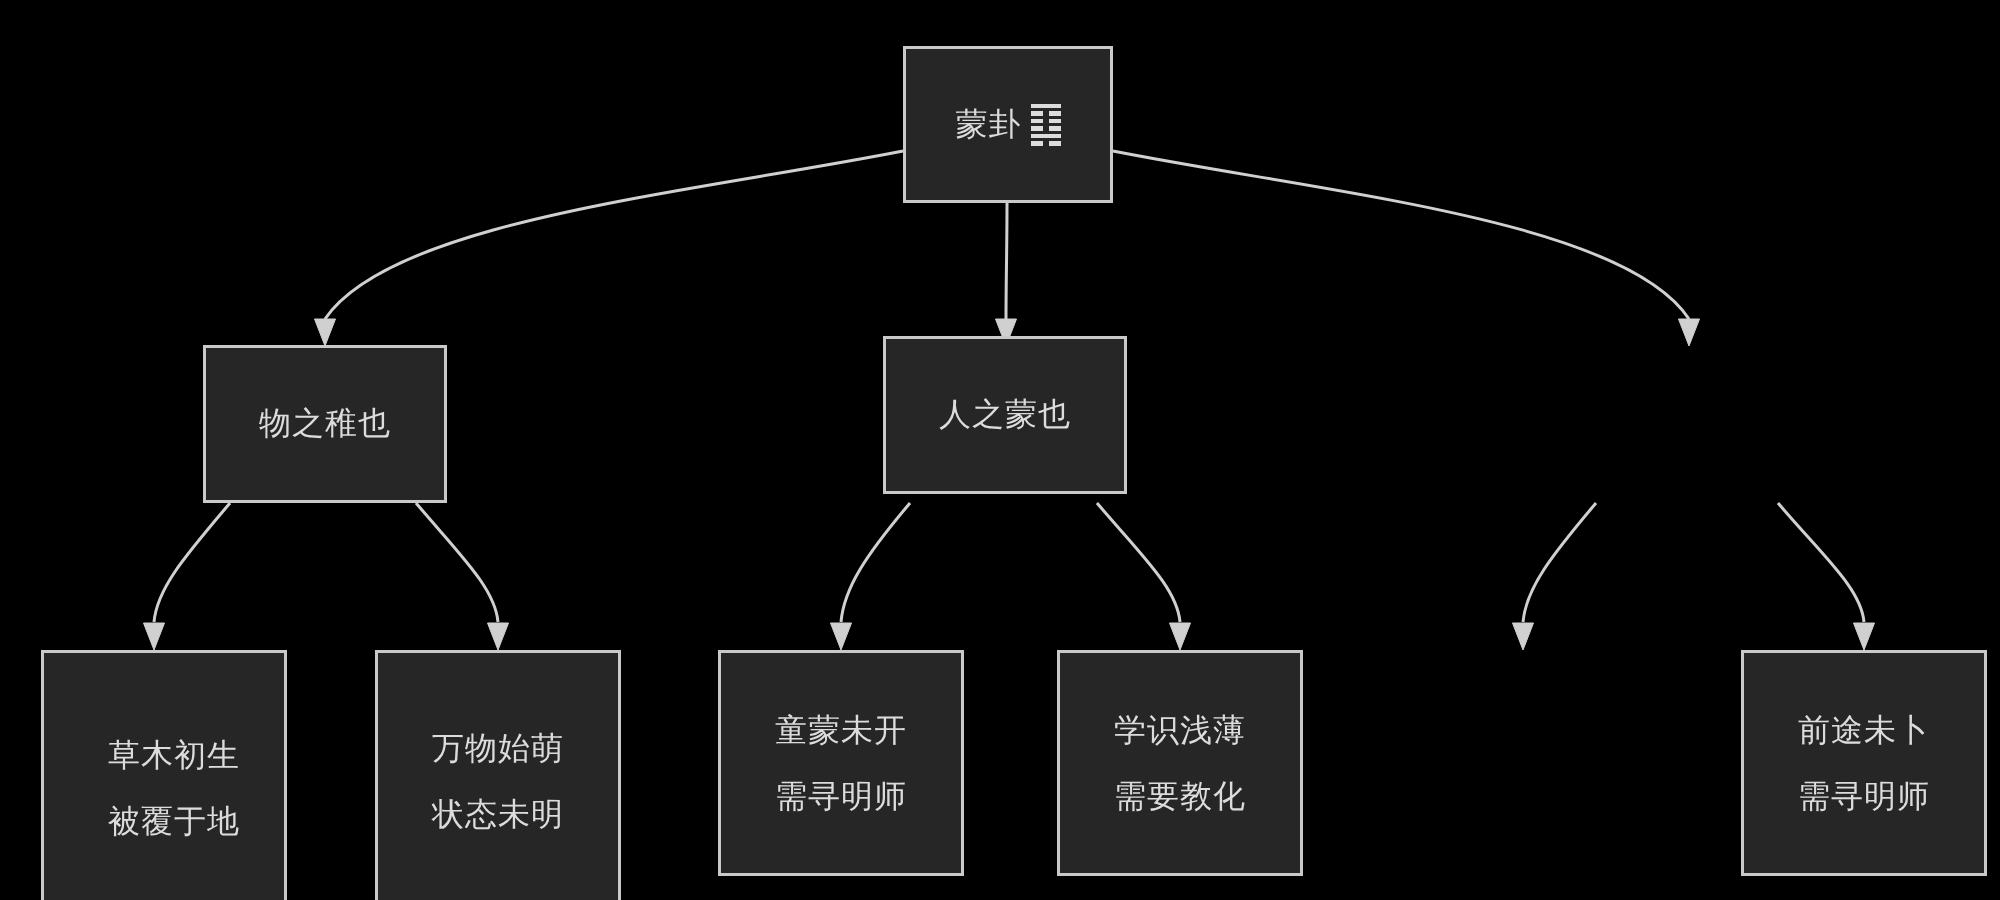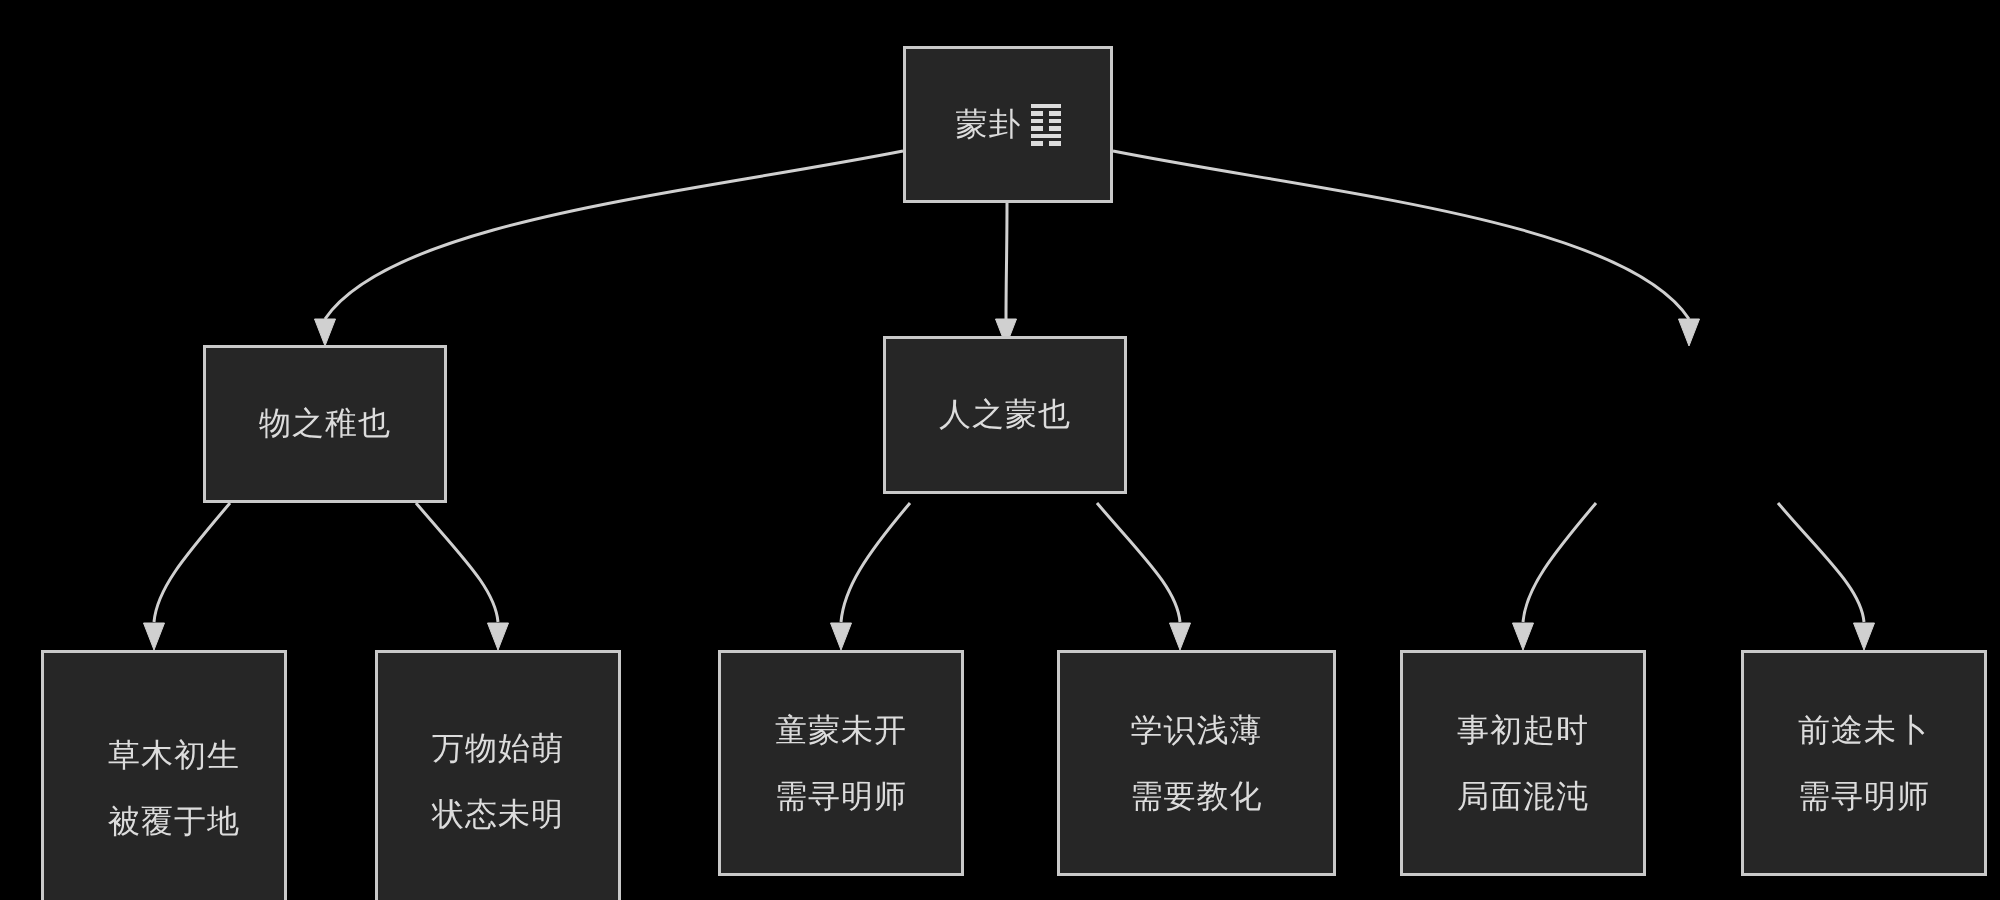--- a/index.html
+++ b/index.html
@@ -64,21 +64,21 @@
     background: linear-gradient(to right, #dcdcdc 0 41%, transparent 41% 59%, #dcdcdc 59% 100%);
   }
   
   .n-root { left: 903px; top: 46px;  width: 210px; height: 157px; }
   .n-b0   { left: 203px; top: 345px; width: 244px; height: 158px; }
   .n-b1   { left: 883px; top: 336px; width: 244px; height: 158px; }
   .n-b2   { left: 1569px;top: 345px; width: 240px; height: 158px; }
   .n-l0   { left: 41px;  top: 650px; width: 246px; height: 276px; padding-left: 20px; }
   .n-l1   { left: 375px; top: 650px; width: 246px; height: 261px; }
   .n-l2   { left: 718px; top: 650px; width: 246px; height: 226px; justify-content: center; }
-  .n-l3   { left: 1057px;top: 650px; width: 279px; height: 226px; }
+  .n-l3   { left: 1057px;top: 650px; width: 246px; height: 226px; }
   .n-l4   { left: 1400px;top: 650px; width: 246px; height: 226px; }
   .n-l5   { left: 1741px;top: 650px; width: 246px; height: 226px; }
 </style>
 </head>
 <body>
 
 <div class="stage">
 
   <svg class="edges" viewBox="0 0 2000 900">
 
@@ -148,26 +148,20 @@
       <span>童蒙未开</span>
       <span>需寻明师</span>
     </span>
   </div>
   <div class="node n-l3">
     <span class="multiline">
       <span>学识浅薄</span>
       <span>需要教化</span>
     </span>
   </div>
-  <div class="node n-l4">
-    <span class="multiline">
-      <span>事初起时</span>
-      <span>局面混沌</span>
-    </span>
-  </div>
   <div class="node n-l5">
     <span class="multiline">
       <span>前途未卜</span>
       <span>需寻明师</span>
     </span>
   </div>
 
 </div>
 
 </body></html>

